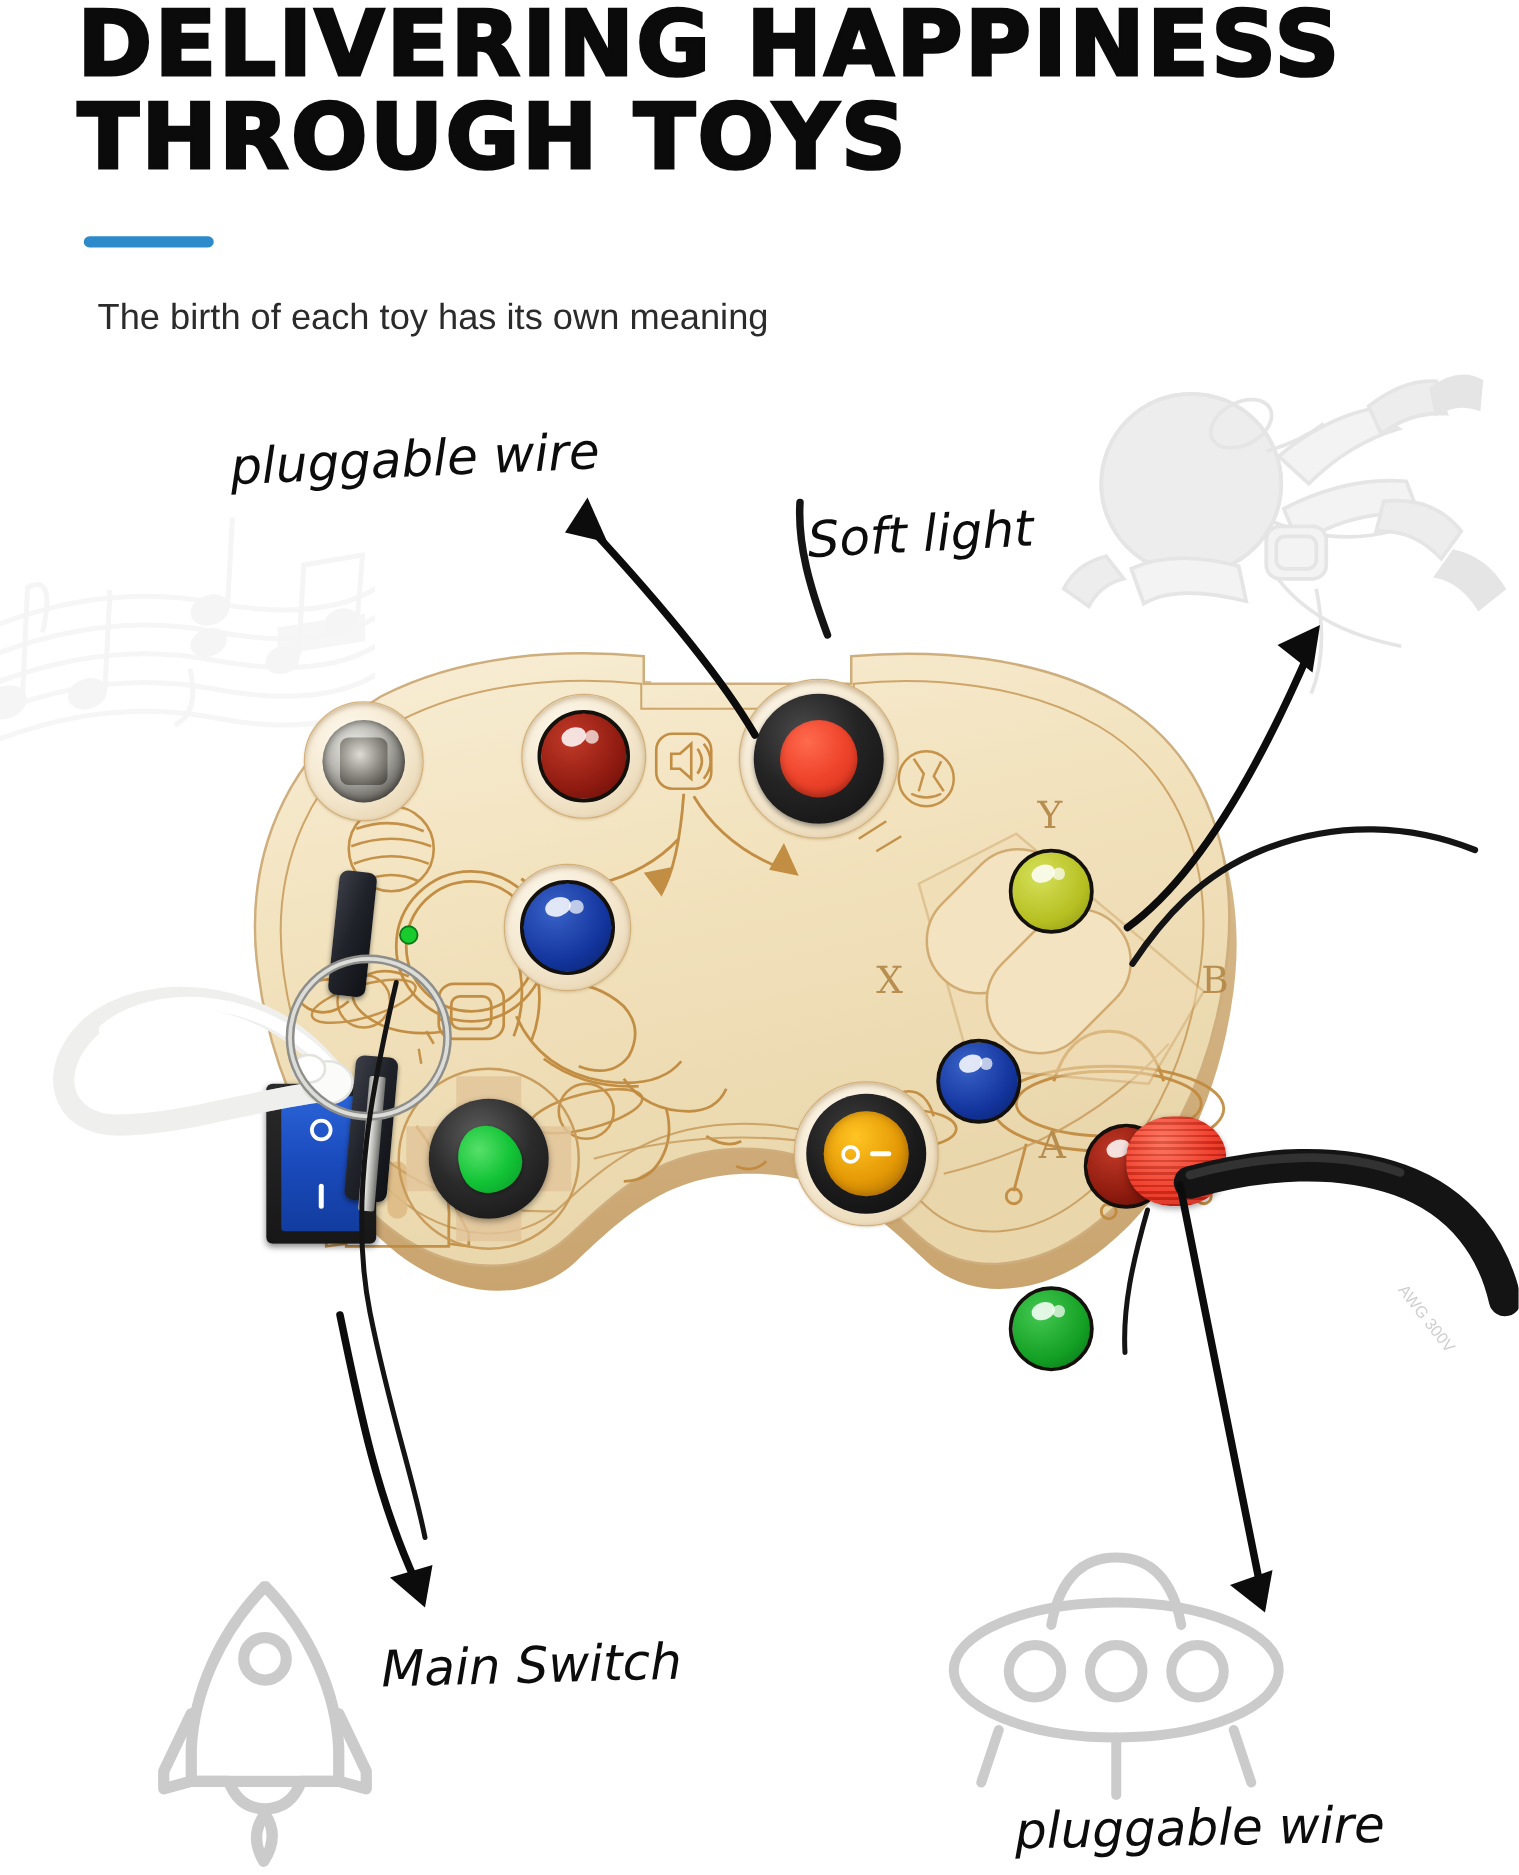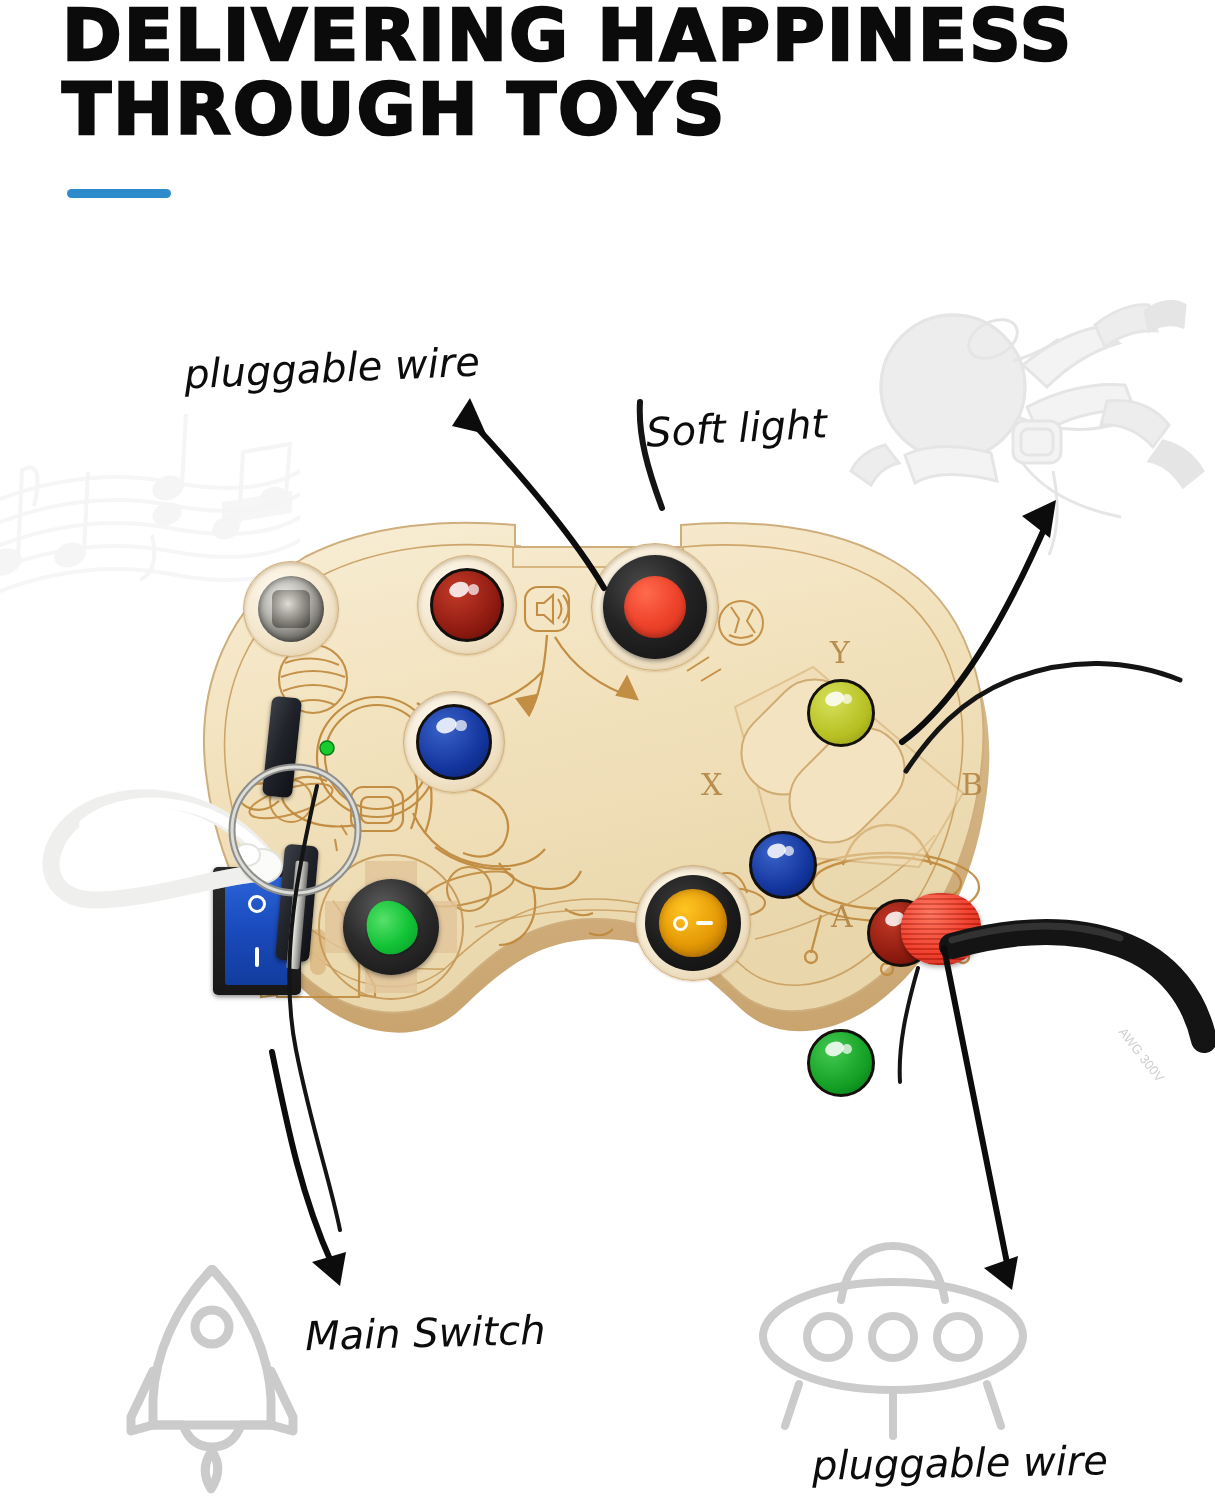--- a/index.html
+++ b/index.html
@@ -192,20 +192,21 @@
 
   
   #wires { position:absolute; left:0; top:0; width:1215px; height:1500px; pointer-events:none; }
 </style>
 </head>
 <body>
 
 <div id="header">
   <div class="title">DELIVERING HAPPINESS THROUGH TOYS</div>
   <div class="accent-bar"></div>
+  <div class="subtitle">The birth of each toy has its own meaning</div>
 </div>
 
 <svg class="wm" id="wm-music" viewBox="0 0 310 230">
   <g fill="none" stroke="#efefef" stroke-width="4">
     <path d="M-5 95 Q 90 55 180 72 T 315 58"></path>
     <path d="M-5 118 Q 90 78 180 95 T 315 81"></path>
     <path d="M-5 141 Q 90 101 180 118 T 315 104"></path>
     <path d="M-5 164 Q 90 124 180 141 T 315 127"></path>
     <path d="M-5 187 Q 90 147 180 164 T 315 150"></path>
   </g>

